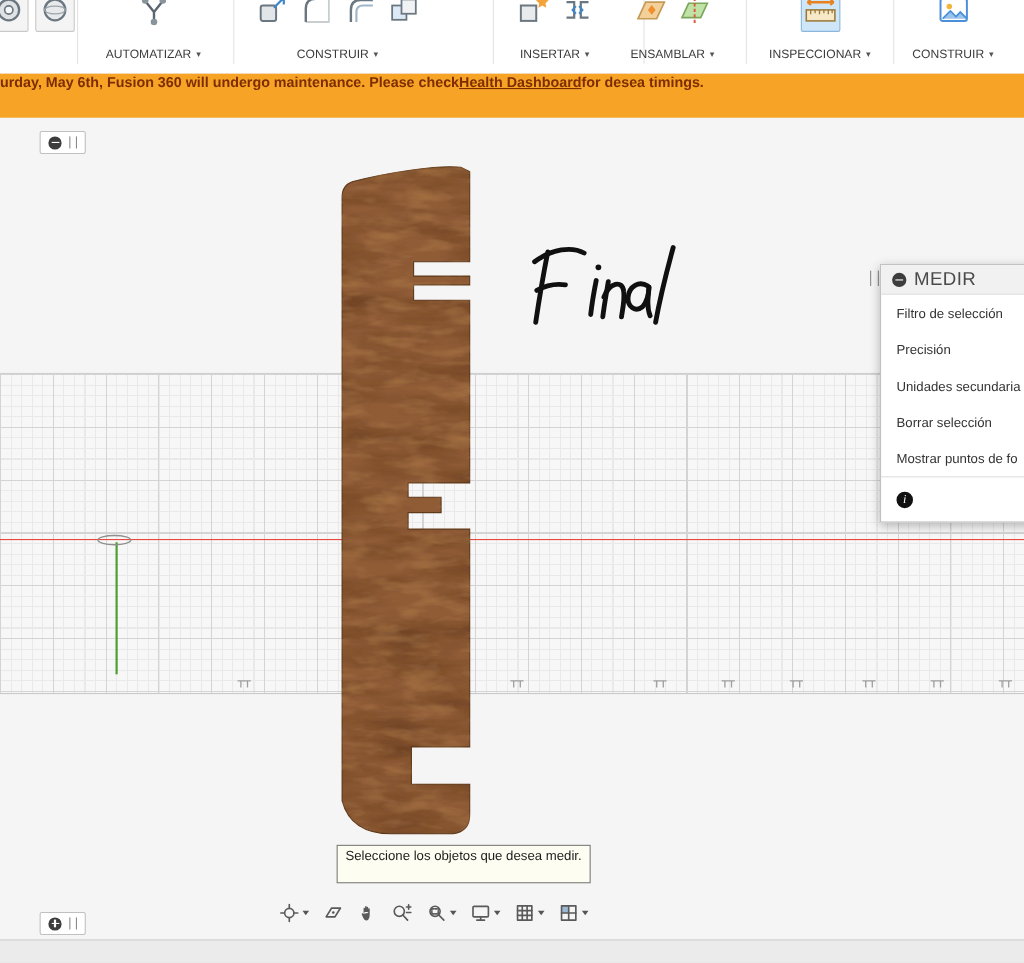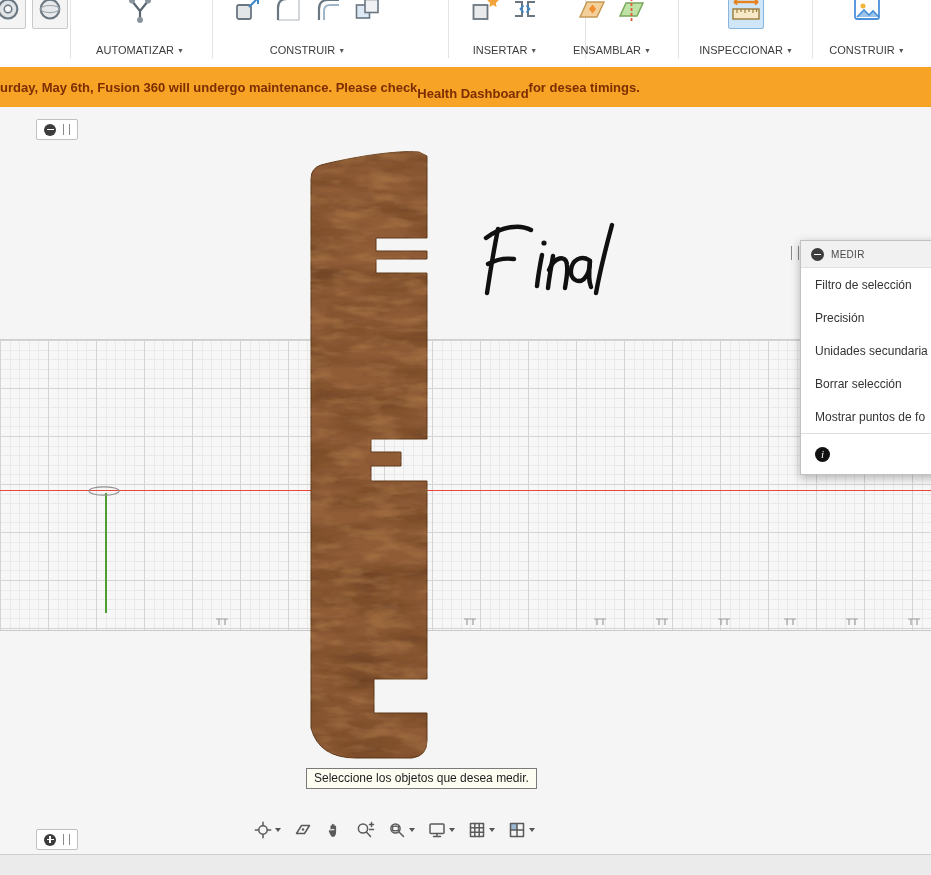--- a/index.html
+++ b/index.html
@@ -15,53 +15,53 @@
   .tb-icons{position:absolute;top:-9px;left:0;right:0;display:flex;justify-content:center;gap:6px;}
   .ticon{width:34px;height:36px;display:flex;align-items:center;justify-content:center;flex:0 0 auto;}
   .ticon.boxed{border:1px solid #c9c9c9;background:#f4f4f4;border-radius:2px;}
   .ticon.selected{background:#cfe6f8;border:1px solid #8ab6dd;border-radius:2px;}
   .tb-label{position:absolute;bottom:11px;left:0;right:0;text-align:center;
     font-size:11px;color:#3c3c3c;white-space:nowrap;cursor:default;}
   .tb-label .caret{font-size:7px;color:#555;vertical-align:1px;margin-left:3px;}
   .tb-sep{position:absolute;top:0;bottom:9px;width:1px;background:#e3e3e3;}
   
   .banner{position:absolute;top:67px;left:0;right:0;height:40px;background:#F6A326;
-    display:flex;align-items:center;z-index:30;
+    display:flex;align-items:flex-start;z-index:30;
     font-size:13px;font-weight:bold;color:#7D2D00;white-space:nowrap;overflow:hidden;}
-  .banner a{color:#7D2D00;cursor:pointer;margin-top:12px;}
+  .banner a{color:#7D2D00;text-decoration:underline;cursor:pointer;}
   
   .viewport{position:absolute;top:107px;left:0;right:0;height:748px;background:#f5f5f5;}
   .grid-band{position:absolute;left:0;right:0;top:232px;height:290px;background-color:#f7f7f7;
     border-top:1px solid #cfcfcf;border-bottom:1px solid #c8c8c8;
     background-image:
       repeating-linear-gradient(to right, #d4d4d4 0 1px, transparent 1px 48px),
       repeating-linear-gradient(to bottom, #d4d4d4 0 1px, transparent 1px 48px),
       repeating-linear-gradient(to right, #e9e9e9 0 1px, transparent 1px 9.6px),
       repeating-linear-gradient(to bottom, #e9e9e9 0 1px, transparent 1px 9.6px);}
   .axis-x{position:absolute;left:0;right:0;top:383px;height:1px;background:#E8473C;}
   .axis-y{position:absolute;left:105px;top:386px;width:2px;height:120px;background:#4F9E31;}
   .canvas-svg{position:absolute;left:0;top:0;}
   
   .measure-grip{position:absolute;left:791px;top:139px;width:6px;height:14px;
     border-left:1px solid #8a8a8a;border-right:1px solid #8a8a8a;cursor:move;}
   .measure-panel{position:absolute;left:800px;top:133px;width:175px;background:#ffffff;
     border:1px solid #c2c2c2;box-shadow:0 3px 9px rgba(0,0,0,0.28);z-index:20;}
   .mp-header{height:26px;background:#f1f1f1;display:flex;align-items:center;gap:7px;
     padding:0 10px;border-bottom:1px solid #e0e0e0;}
-  .mp-title{font-size:10px;color:#4a4a4a;letter-spacing:.3px;}
+  .mp-title{font-size:17px;color:#4a4a4a;letter-spacing:.3px;}
   .collapse-dot{width:13px;height:13px;border-radius:50%;background:#3d3d3d;position:relative;flex:0 0 auto;cursor:pointer;}
   .collapse-dot::after{content:"";position:absolute;left:3px;right:3px;top:6px;height:1.6px;background:#fff;}
   .mp-row{height:33px;display:flex;align-items:center;padding-left:14px;
     font-size:12px;color:#333;white-space:nowrap;}
   .mp-footer{border-top:1px solid #dedede;height:40px;display:flex;align-items:center;padding-left:14px;}
   .info-dot{width:15px;height:15px;border-radius:50%;background:#111;color:#fff;
     font-family:"Liberation Serif",serif;font-style:italic;font-size:11px;
     display:flex;align-items:center;justify-content:center;cursor:pointer;}
   
-  .vp-tooltip{position:absolute;left:306px;top:661px;padding:2px 7px 3px;
+  .vp-tooltip{position:absolute;left:306px;top:661px;padding:2px 7px 17px;
     background:#fdfdf2;border:1px solid #7a7a7a;font-size:12px;color:#1c1c1c;white-space:nowrap;z-index:25;}
   
   .nav-bar{position:absolute;left:252px;top:712px;display:flex;align-items:center;gap:9px;z-index:25;}
   .nav-btn{display:flex;align-items:center;gap:3px;padding:2px;cursor:pointer;}
   .nav-btn svg{stroke:#5a5a5a;fill:none;stroke-width:1.5;stroke-linecap:round;stroke-linejoin:round;display:block;}
   .nav-caret{width:0;height:0;border-left:3.5px solid transparent;border-right:3.5px solid transparent;
     border-top:4.5px solid #555;}
   
   .edge-handle{position:absolute;height:19px;background:#ffffff;border:1px solid #c0c0c0;border-radius:2px;
     display:flex;align-items:center;gap:7px;padding:0 7px;cursor:pointer;z-index:25;}

